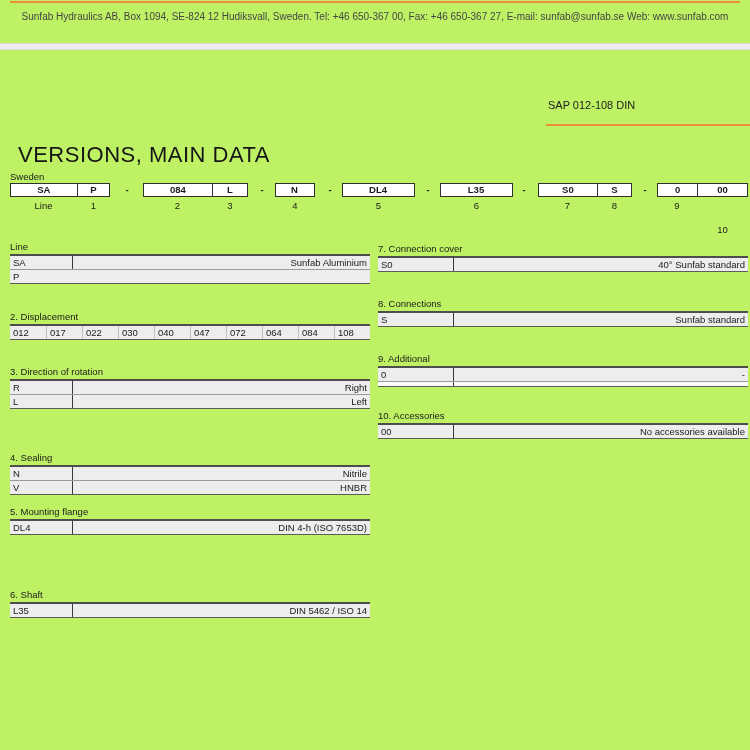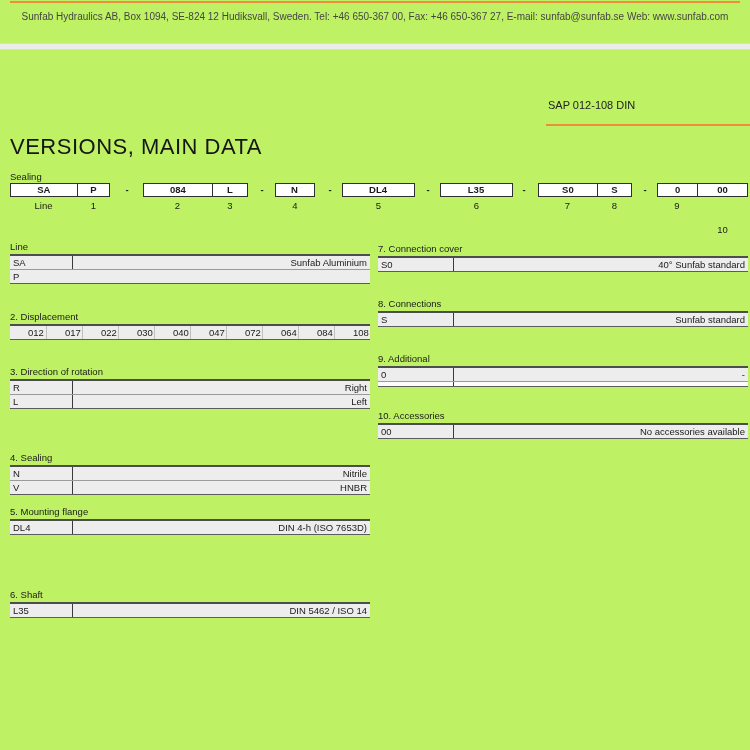--- a/index.html
+++ b/index.html
@@ -13,21 +13,21 @@
   
   .top-rule { left:10px; top:1px; width:730px; height:2px; background:#ee8d3d; }
   .address { left:0; top:11px; width:750px; text-align:center; font-size:10px; color:#454545; white-space:nowrap; }
   .gray-band { left:0; top:43px; width:750px; height:5px; background:#ececec; border-top:1px solid #dadada; border-bottom:1px solid #dadada; }
 
   
   .docref { left:548px; top:99px; font-size:11px; color:#222; }
   .docref-rule { left:546px; top:124px; width:204px; height:2px; background:#ee8d3d; }
 
   
-  .title { left:10px; top:134px; margin:0; font-size:22px; font-weight:400; letter-spacing:0.5px; color:#161616; }
+  .title { left:10px; top:134px; margin:8px; font-size:22px; font-weight:400; letter-spacing:0.5px; color:#161616; }
 
   
   .example-label { left:10px; top:171px; font-size:9.5px; }
   .boxgroup { position:absolute; top:183px; height:14px; display:flex; border:1.5px solid #2f2f2f; box-sizing:border-box; background:#fff; }
   .boxcell { font-size:9.5px; font-weight:bold; text-align:center; line-height:11px; box-sizing:border-box; }
   .boxcell + .boxcell { border-left:1.5px solid #2f2f2f; }
   .dash { position:absolute; top:183px; width:10px; height:14px; text-align:center; font-size:9.5px; font-weight:bold; line-height:13px; }
   .lnum { position:absolute; top:200px; font-size:9.5px; text-align:center; }
 
   
@@ -38,38 +38,38 @@
   .crow + .crow { border-top:1px solid #9b9b9b; }
   .ccode { padding-left:3px; box-sizing:border-box; }
   .left-col .ccode { width:62px; }
   .right-col .ccode { width:75px; }
   .cval { flex:1; text-align:right; padding-right:3px; border-left:1.5px solid #3a3a3a; }
   .stub { height:4px; background:#fdfdfd; }
   .stub .ccode, .stub .cval { height:4px; }
 
   
   .dtable { border-top:2px solid #4d4d4d; border-bottom:1px solid #5c5c5c; display:flex; background:#ededed; height:13px; line-height:13px; font-size:9.5px; }
-  .dcell { width:36px; padding-left:18px; box-sizing:border-box; }
+  .dcell { width:36px; padding-left:3px; box-sizing:border-box; }
   .dcell + .dcell { border-left:1px solid #c0c0c0; }
 </style>
 </head>
 <body>
 
 <div class="page">
 
   <div class="abs top-rule"></div>
   <div class="abs address">Sunfab Hydraulics AB, Box 1094, SE-824 12 Hudiksvall, Sweden. Tel: +46 650-367 00, Fax: +46 650-367 27, E-mail: sunfab@sunfab.se Web: www.sunfab.com</div>
   <div class="abs gray-band"></div>
 
   <div class="abs docref">SAP 012-108 DIN</div>
   <div class="abs docref-rule"></div>
 
   <h1 class="abs title">VERSIONS, MAIN DATA</h1>
 
-  <div class="abs example-label">Sealing</div>
+  <div class="abs example-label">Sweden</div>
 
   <div class="boxgroup" style="left:10px;width:100px;">
     <div class="boxcell" style="width:67px;">SA</div>
     <div class="boxcell" style="width:33px;">P</div>
   </div>
   <div class="dash" style="left:122px;">-</div>
   <div class="boxgroup" style="left:143px;width:105px;">
     <div class="boxcell" style="width:69px;">084</div>
     <div class="boxcell" style="width:36px;">L</div>
   </div>

